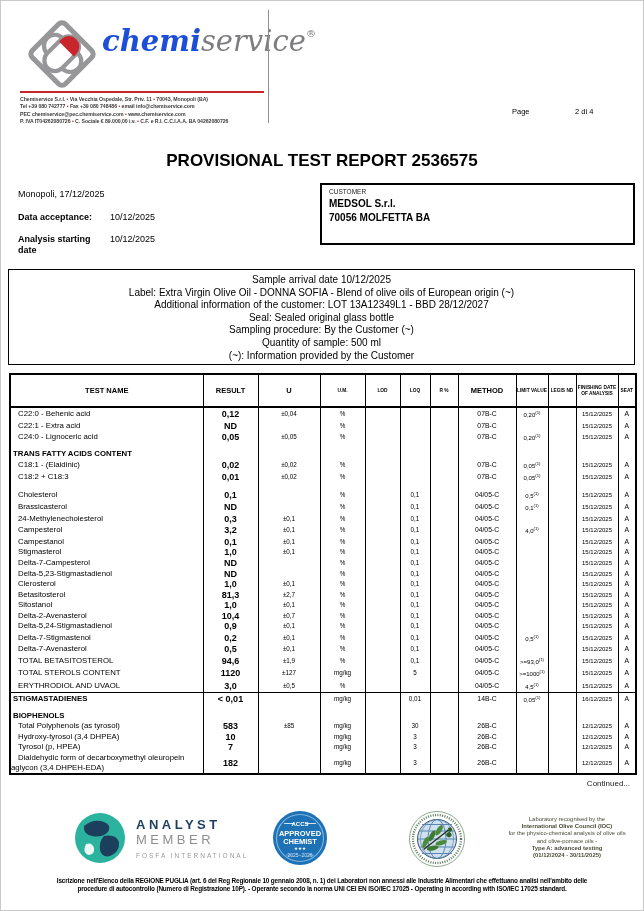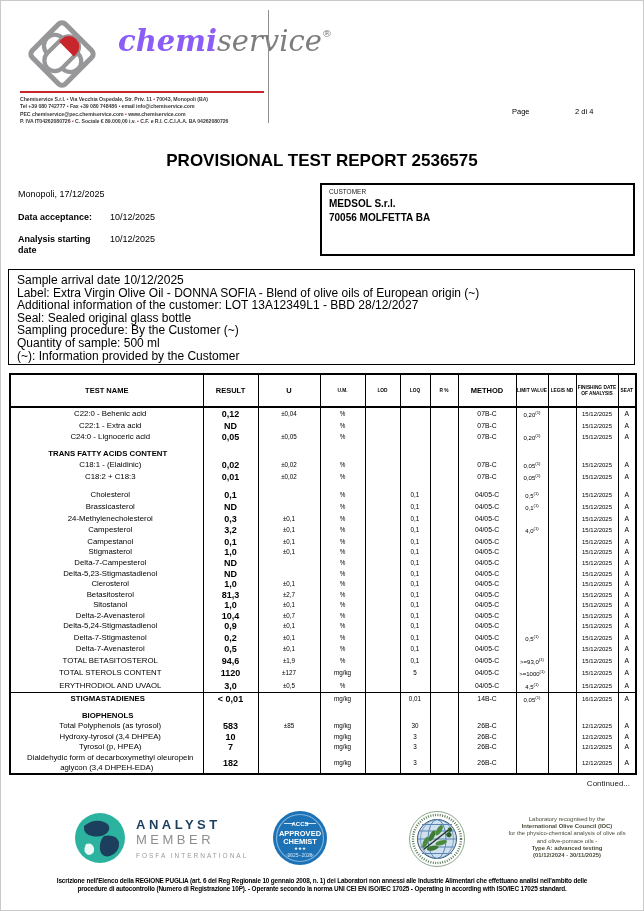--- a/index.html
+++ b/index.html
@@ -12,21 +12,21 @@
     box-shadow: inset 0 0 0 1px #c9c9c9;
     overflow: hidden;
   }
   
   .logo-svg { position: absolute; left: 20px; top: 12px; }
   .brand-text {
     position: absolute; left: 102px; top: 24px;
     font-family: "DejaVu Serif", serif; font-style: italic;
     font-size: 29px; white-space: nowrap;
   }
-  .brand-chemi { color: #8b5cf6; font-weight: bold; margin-left: 16px; }
+  .brand-chemi { color: #1d4ed8; font-weight: bold; }
   .brand-service { color: #7d7d80; }
   .brand-reg { color: #7d7d80; font-size: 10px; vertical-align: 14px; font-style: normal; }
   .red-rule { position: absolute; left: 20px; top: 91px; width: 244px; height: 2px; background: #c9252c; }
   .contact-block { position: absolute; left: 20px; top: 96px; width: 246px; }
   .contact-line {
     font-size: 5.2px; line-height: 7.3px; font-weight: bold; color: #3a3a3a;
     letter-spacing: -0.05px; white-space: nowrap;
   }
   .red-dot { color: #c9252c; }
   .header-divider { position: absolute; left: 268px; top: 10px; width: 1px; height: 113px; background: #8f8f92; }
@@ -35,44 +35,44 @@
 
   
   .doc-title { position: absolute; top: 151px; left: 0; width: 100%; text-align: center; font-size: 17px; font-weight: bold; }
   .place-date { position: absolute; left: 18px; top: 189px; font-size: 9px; }
   .acc-label { position: absolute; left: 18px; top: 212px; font-size: 9px; font-weight: bold; }
   .acc-value { position: absolute; left: 110px; top: 212px; font-size: 9px; }
   .ana-label { position: absolute; left: 18px; top: 234px; font-size: 9px; font-weight: bold; width: 80px; line-height: 11px; }
   .ana-value { position: absolute; left: 110px; top: 234px; font-size: 9px; }
 
   .customer-box {
-    position: absolute; left: 320px; top: 183px; width: 315px; height: 73px;
+    position: absolute; left: 320px; top: 183px; width: 315px; height: 62px;
     border: 2px solid #000; padding: 3px 7px;
   }
   .customer-label { font-size: 6.5px; color: #222; margin-bottom: 2px; }
   .customer-line { font-size: 10px; font-weight: bold; line-height: 13.5px; }
 
   .sample-box {
     position: absolute; left: 8px; top: 269px; width: 627px; height: 96px;
     border: 1px solid #000; padding: 4px 8px;
   }
-  .sample-line { font-size: 12px; line-height: 12.6px; white-space: nowrap; }
+  .sample-line { font-size: 10px; line-height: 12.6px; white-space: nowrap; text-align: center; }
 
   
   .results-wrap { position: absolute; left: 9px; top: 373px; width: 628px; }
   table.results { border-collapse: collapse; width: 626px; table-layout: fixed; border: 2px solid #000; }
   table.results th, table.results td { border-left: 1px solid #000; border-right: 1px solid #000; padding: 0; }
   table.results thead th { border-bottom: 2px solid #000; height: 33px; vertical-align: middle; text-align: center; font-weight: bold; }
   th.h-big { font-size: 7.5px; }
   th.h-sm  { font-size: 4.8px; line-height: 5.6px; }
   tbody tr { height: 10.6px; }
   tbody tr.blank { height: 5px; }
   tbody tr.wrap { height: 21px; }
   tbody td { vertical-align: middle; line-height: 10.4px; overflow: hidden; }
-  td.name { font-size: 7.8px; text-align: center; white-space: nowrap; text-indent: 7px; }
+  td.name { font-size: 7.8px; text-align: left; white-space: nowrap; text-indent: 7px; }
   tr.section td.name, tr.section-row td.name { font-weight: bold; text-indent: 2px; }
   tr.topline td { border-top: 1px solid #000; }
   tr.wrap td.name { white-space: normal; line-height: 9.6px; text-indent: 7px; }
   td.res { font-size: 9px; font-weight: bold; text-align: center; }
   td.u, td.um, td.sm { font-size: 6.3px; text-align: center; }
   td.m { font-size: 6.8px; text-align: center; }
   td.lim { font-size: 6px; text-align: center; }
   td.lim sup { font-size: 4.2px; vertical-align: super; }
   td.dt { font-size: 6px; text-align: center; }
   td.st { font-size: 6.8px; text-align: center; }

